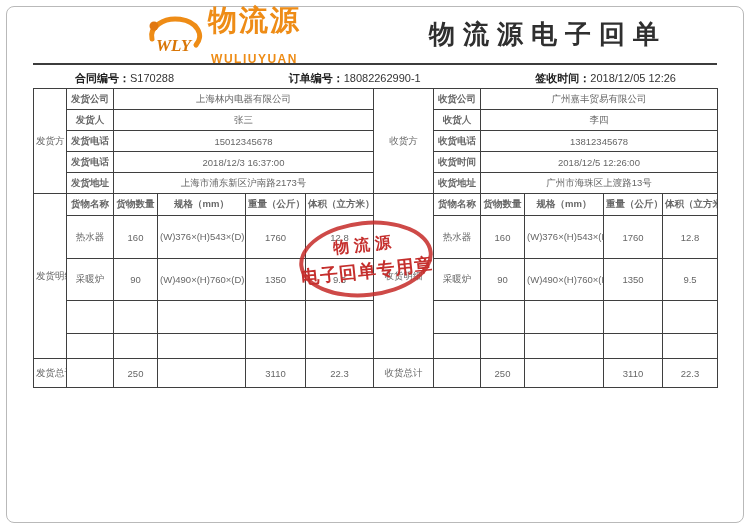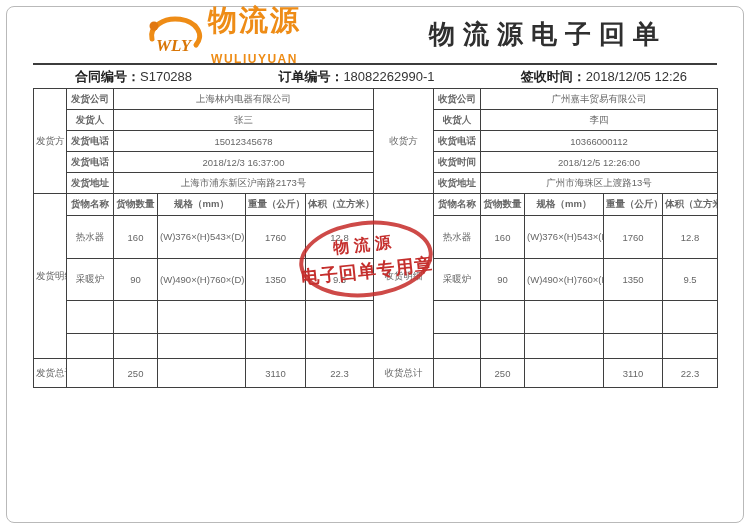--- a/index.html
+++ b/index.html
@@ -11,23 +11,23 @@
   .logo { position:absolute; left:142px; top:6px; display:flex; align-items:center; gap:4px; }
   .logo svg { display:block; }
   .logo-texts { display:flex; flex-direction:column; align-items:center; line-height:1; }
   .logo-cn { font-size:29px; font-weight:bold; color:#ee8c16; letter-spacing:2px; }
   .logo-en { font-size:12px; font-weight:bold; color:#ee8c16; letter-spacing:1.5px; margin-top:18px; }
   .doc-title { position:absolute; left:408px; top:17px; width:280px; text-align:center;
                font-size:26px; font-weight:bold; color:#2f2f2f; letter-spacing:8px; white-space:nowrap; }
   .header-rule { position:absolute; left:33px; right:33px; top:63px; border-top:2px solid #3c3c3c; }
 
   
-  .meta { position:absolute; left:33px; right:33px; top:70px; height:16px;
+  .meta { position:absolute; left:33px; right:44px; top:70px; height:16px;
           display:flex; justify-content:space-between; align-items:flex-end;
-          font-size:13px; color:#333; padding:0 30px 0 42px; }
+          font-size:11px; color:#333; padding:0 30px 0 42px; }
   .meta b { font-weight:bold; color:#222; }
 
   
   table.grid { position:absolute; left:33px; top:88px; width:684px; border-collapse:collapse; table-layout:fixed; }
   table.grid td { border:1px solid #3f3f3f; font-size:9.5px; color:#666; text-align:center;
                   padding:1px 2px; overflow:hidden; }
   td.grp { font-weight:normal; color:#222; font-size:9px; white-space:nowrap; padding:0; }
   td.lbl { font-weight:bold; color:#222; font-size:10px; white-space:nowrap; }
   td.val { text-align:left; padding-left:8px; white-space:nowrap; }
   td.ghead { font-weight:bold; color:#222; font-size:9.5px; white-space:nowrap; }
@@ -102,21 +102,21 @@
     <tr class="h21">
       <td class="lbl">发货人</td>
       <td class="val" colspan="4">张三</td>
       <td class="lbl">收货人</td>
       <td class="val" colspan="4">李四</td>
     </tr>
     <tr class="h21">
       <td class="lbl">发货电话</td>
       <td class="val" colspan="4">15012345678</td>
       <td class="lbl">收货电话</td>
-      <td class="val" colspan="4">10366000112</td>
+      <td class="val" colspan="4">13812345678</td>
     </tr>
     <tr class="h21">
       <td class="lbl">发货电话</td>
       <td class="val" colspan="4">2018/12/3 16:37:00</td>
       <td class="lbl">收货时间</td>
       <td class="val" colspan="4">2018/12/5 12:26:00</td>
     </tr>
     <tr class="h21">
       <td class="lbl">发货地址</td>
       <td class="val" colspan="4">上海市浦东新区沪南路2173号</td>

